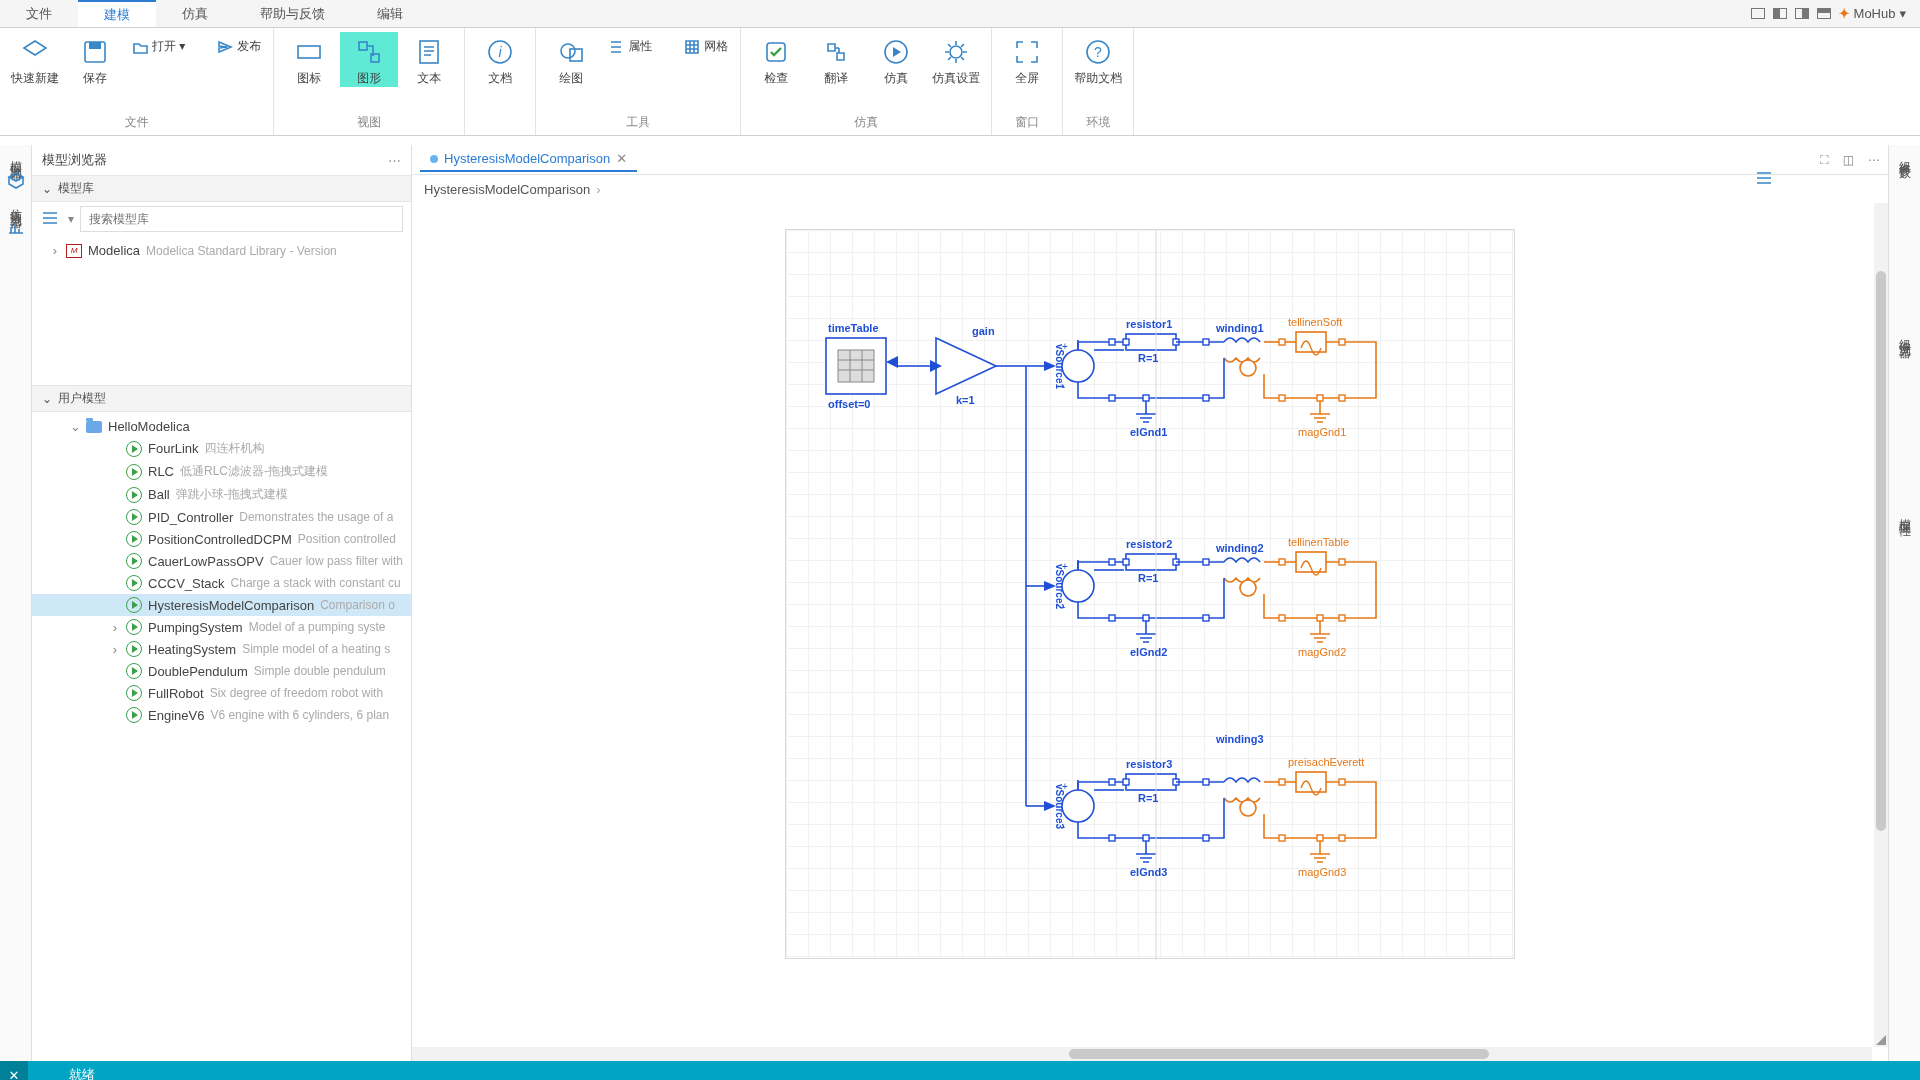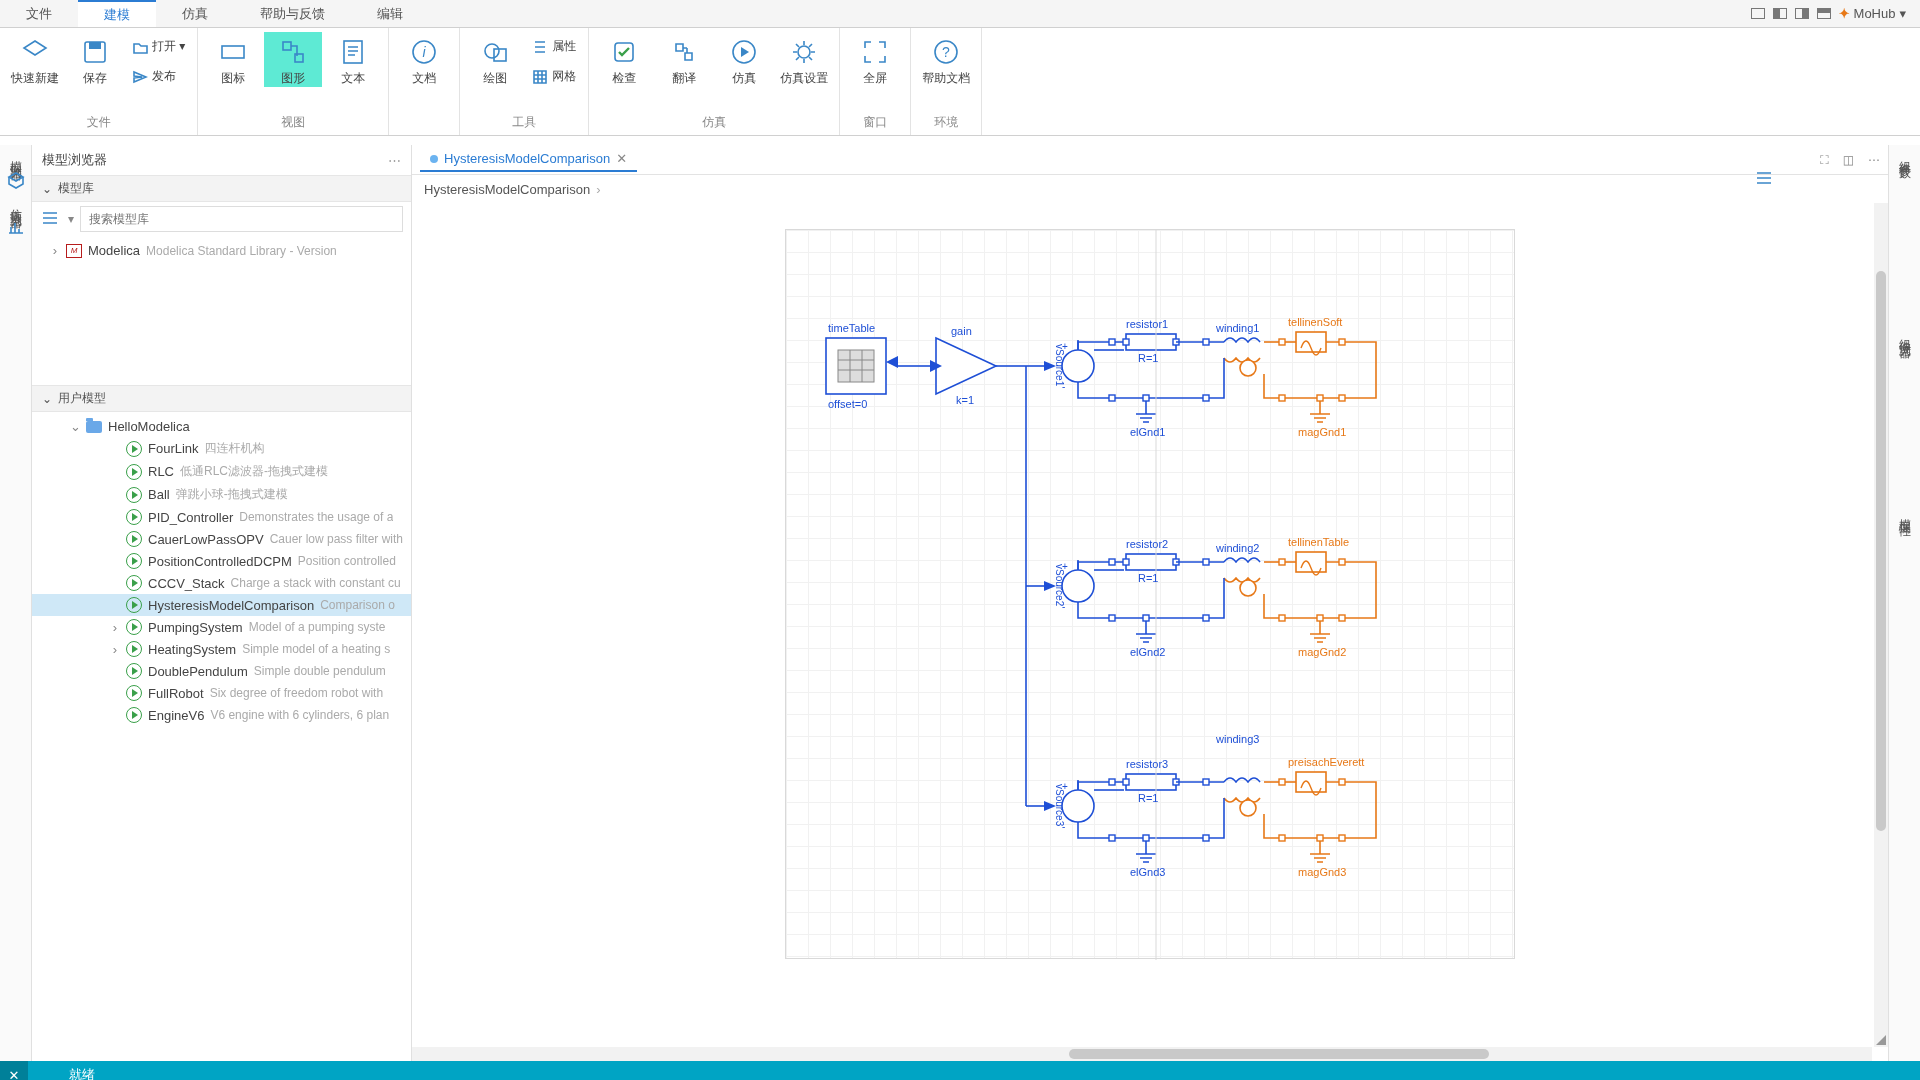--- a/index.html
+++ b/index.html
@@ -16,21 +16,21 @@
 
 
 .ribbon { height: 108px; display: flex; background: #fff; border-bottom: 1px solid #d0d0d0; }
 .rgroup { display: flex; flex-direction: column; align-items: center; border-right: 1px solid #e3e3e3; padding: 4px 6px 0; }
 .rgroup-row { display: flex; gap: 2px; flex: 1; align-items: flex-start; }
 .rgroup-label { font-size: 12px; color: #888; padding: 2px 0 4px; }
 .rbtn-big { display: flex; flex-direction: column; align-items: center; justify-content: flex-start; width: 58px; padding-top: 6px; gap: 4px; cursor: pointer; }
 .rbtn-big.selected { background: #5eead4; }
 .rbtn-big .ic { width: 28px; height: 28px; display: flex; align-items: center; justify-content: center; }
 .rbtn-big .lbl { font-size: 12px; color: #444; }
-.rbtn-stack { display: flex; flex-direction: column; gap: 9px; justify-content: flex-start; padding-top: 4px; }
+.rbtn-stack { display: flex; flex-direction: row; gap: 20px; justify-content: flex-start; padding-top: 4px; }
 .rbtn-sm { display: flex; align-items: center; gap: 4px; padding: 2px 6px; font-size: 12px; color: #444; cursor: pointer; }
 .rbtn-sm .ic { width: 16px; height: 16px; display: flex; align-items: center; justify-content: center; }
 
 
 .svg-ico { stroke: #3a87c7; fill: none; stroke-width: 1.6; }
 
 
 .workspace { display: flex; height: calc(1080px - 28px - 108px - 28px); margin-top: 9px; }
 
 
@@ -64,21 +64,21 @@
 .doctab .dot { width: 8px; height: 8px; background: #6bb3f0; border-radius: 50%; }
 .doctab .x { color: #888; cursor: pointer; }
 .tabbar .right-tools { margin-left: auto; display: flex; gap: 14px; color: #888; }
 .breadcrumb { height: 28px; display: flex; align-items: center; padding: 0 12px; font-size: 13px; color: #555; gap: 6px; }
 .canvas { flex: 1; position: relative; overflow: hidden; background: #fff; }
 .grid-paper { position: absolute; left: 50%; top: 26px; transform: translateX(-50%); width: 730px; height: 730px; border: 1px solid #d9d9d9;
   background-image: linear-gradient(#f1f1f1 1px, transparent 1px), linear-gradient(90deg, #f1f1f1 1px, transparent 1px);
   background-size: 22px 22px; }
 .diagram { position: absolute; inset: 0; }
 .blk-label { position: absolute; font-size: 11px; }
-.lbl-blue { color: #1e4fd6; }
+.lbl-blue { color: #1e4fd6; font-weight: bold; }
 .lbl-orange { color: #e77817; }
 .hscroll { position: absolute; bottom: 0; left: 0; right: 16px; height: 14px; background: #f2f2f2; }
 .hscroll .thumb { position: absolute; left: 45%; width: 420px; top: 2px; bottom: 2px; background: #c9c9c9; border-radius: 5px; }
 .vscroll { position: absolute; right: 0; top: 0; bottom: 14px; width: 14px; background: #f2f2f2; }
 .vscroll .thumb { position: absolute; top: 8%; height: 560px; left: 2px; right: 2px; background: #c9c9c9; border-radius: 5px; }
 .corner-tri { position: absolute; right: 2px; bottom: 16px; width: 0; height: 0; border-left: 10px solid transparent; border-bottom: 10px solid #999; }
 
 
 .vstrip-right { width: 32px; border-left: 1px solid #e0e0e0; background: #fafafa; display: flex; flex-direction: column; align-items: center; padding-top: 6px; gap: 10px; }
 .vstrip-right .vlabel { writing-mode: vertical-rl; font-size: 12px; color: #555; letter-spacing: 2px; }
@@ -371,28 +371,28 @@
           </div>
           <div class="tree-row child2">
             <span class="expand"></span>
             <span class="play-ico"></span>
             <span>PID_Controller</span> 
             <span class="desc">Demonstrates the usage of a</span>
           </div>
           <div class="tree-row child2">
             <span class="expand"></span>
             <span class="play-ico"></span>
+            <span>PositionControlledDCPM</span> 
+            <span class="desc">Position controlled</span>
+          </div>
+          <div class="tree-row child2">
+            <span class="expand"></span>
+            <span class="play-ico"></span>
             <span>CauerLowPassOPV</span> 
             <span class="desc">Cauer low pass filter with</span>
-          </div>
-          <div class="tree-row child2">
-            <span class="expand"></span>
-            <span class="play-ico"></span>
-            <span>PositionControlledDCPM</span> 
-            <span class="desc">Position controlled</span>
           </div>
           <div class="tree-row child2">
             <span class="expand"></span>
             <span class="play-ico"></span>
             <span>CCCV_Stack</span> 
             <span class="desc">Charge a stack with constant cu</span>
           </div>
           <div class="tree-row child2 selected">
             <span class="expand"></span>
             <span class="play-ico"></span>
@@ -574,21 +574,21 @@
             <rect x="553" y="605" width="6" height="6" fill="#fff" stroke="#e77817" stroke-width="1.4"></rect>
             <rect x="493" y="605" width="6" height="6" fill="#fff" stroke="#e77817" stroke-width="1.4"></rect>
             <path d="M534 608V624" stroke="#e77817" stroke-width="1.6"></path>
             <path d="M524 624h20M528 628h12M531 632h6" stroke="#e77817" stroke-width="1.6"></path>
             <rect x="531" y="605" width="6" height="6" fill="#fff" stroke="#e77817" stroke-width="1.4"></rect>
             <path d="M370 0 V730" stroke="#d9d9d9" stroke-width="1"></path>
           </svg>
         <div id="diagram-labels">
             <div class="blk-label lbl-blue" style="left: 42px; top: 92px;">timeTable</div>
             <div class="blk-label lbl-blue" style="left: 42px; top: 168px;">offset=0</div>
-            <div class="blk-label lbl-blue" style="left: 165px; top: 95px;">gain</div>
+            <div class="blk-label lbl-blue" style="left: 186px; top: 95px;">gain</div>
             <div class="blk-label lbl-blue" style="left: 170px; top: 164px; text-align: center;">k=1</div>
             <div class="blk-label lbl-blue" style="left: 268px; top: 114px; writing-mode: vertical-rl; font-size: 10px;">vSource1</div>
             <div class="blk-label lbl-blue" style="left: 340px; top: 88px;">resistor1</div>
             <div class="blk-label lbl-blue" style="left: 352px; top: 122px;">R=1</div>
             <div class="blk-label lbl-blue" style="left: 430px; top: 92px;">winding1</div>
             <div class="blk-label lbl-blue" style="left: 344px; top: 196px;">elGnd1</div>
             <div class="blk-label lbl-orange" style="left: 502px; top: 86px;">tellinenSoft</div>
             <div class="blk-label lbl-orange" style="left: 512px; top: 196px;">magGnd1</div>
             <div class="blk-label lbl-blue" style="left: 268px; top: 334px; writing-mode: vertical-rl; font-size: 10px;">vSource2</div>
             <div class="blk-label lbl-blue" style="left: 340px; top: 308px;">resistor2</div>

